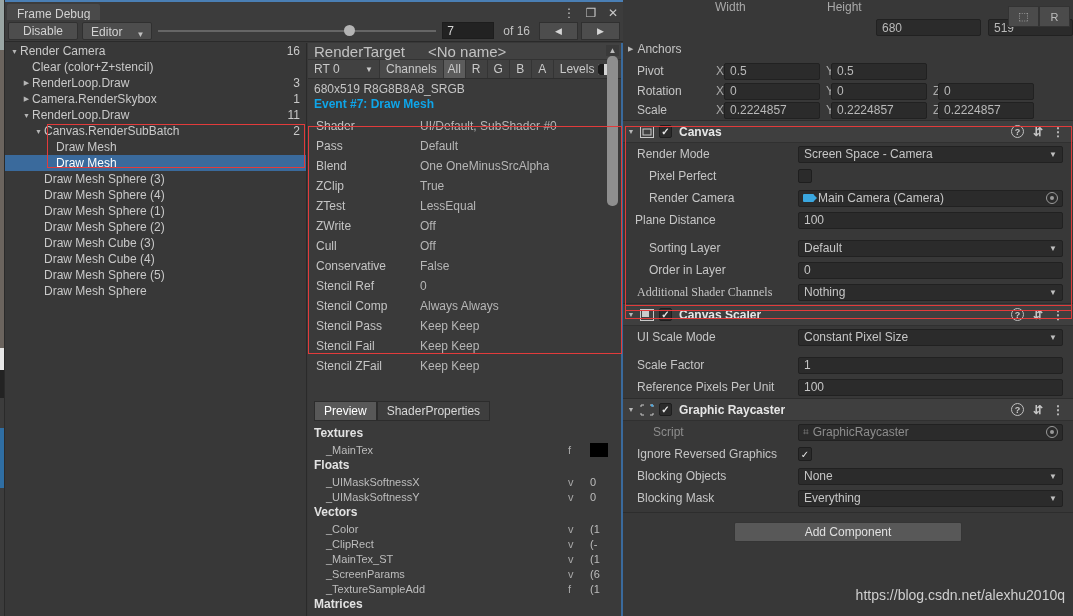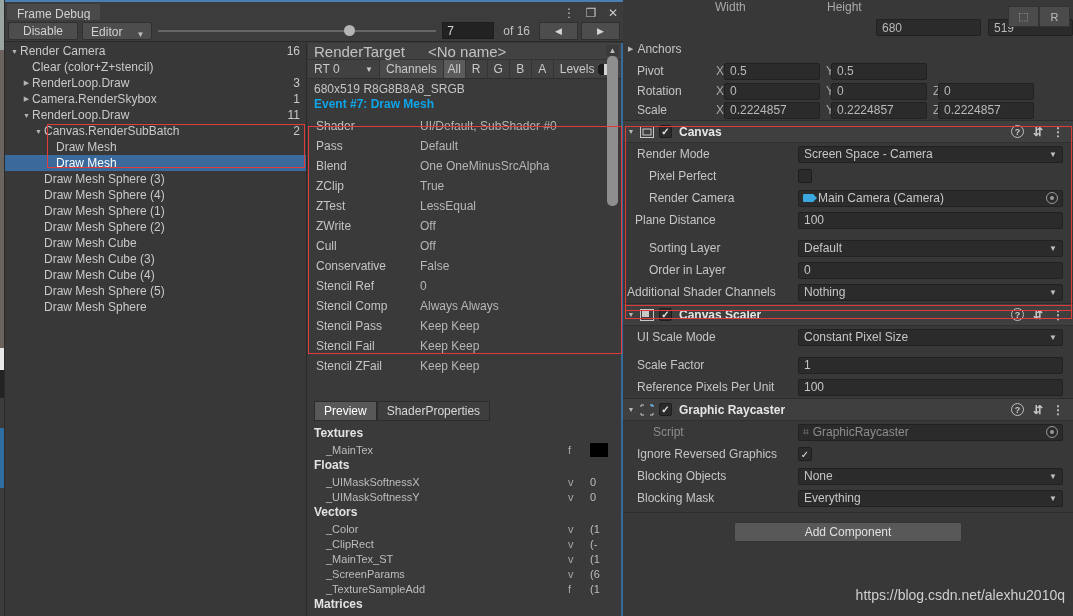--- a/index.html
+++ b/index.html
@@ -246,25 +246,20 @@
           <div class="tr-label">Draw Mesh Sphere (1)</div>
           <div class="tr-count"></div>
         </div>
         <div class="tr-row">
           <div class="tr-tw" style="margin-left: 28px;"></div>
           <div class="tr-label">Draw Mesh Sphere (2)</div>
           <div class="tr-count"></div>
         </div>
         <div class="tr-row">
           <div class="tr-tw" style="margin-left: 28px;"></div>
-          <div class="tr-label">Draw Mesh Cube</div>
-          <div class="tr-count"></div>
-        </div>
-        <div class="tr-row">
-          <div class="tr-tw" style="margin-left: 28px;"></div>
           <div class="tr-label">Draw Mesh Cube (3)</div>
           <div class="tr-count"></div>
         </div>
         <div class="tr-row">
           <div class="tr-tw" style="margin-left: 28px;"></div>
           <div class="tr-label">Draw Mesh Cube (4)</div>
           <div class="tr-count"></div>
         </div>
         <div class="tr-row">
           <div class="tr-tw" style="margin-left: 28px;"></div>
@@ -524,21 +519,21 @@
             <div class="dropdown">
               <span>Default</span>
               <span class="car">▼</span>
             </div>
           </div>
           <div class="ins-row">
             <div class="ins-lbl" style="width: 175px; padding-left: 26px;">Order in Layer</div>
             <div class="textfld">0</div>
           </div>
           <div class="ins-row">
-            <div class="ins-lbl" style="width: 175px; padding-left: 4px;">Additional Shader Channels</div>
+            <div class="ins-lbl" style="width: 175px; padding-left: 14px; font-family: Liberation Serif, serif;">Additional Shader Channels</div>
             <div class="dropdown">
               <span>Nothing</span>
               <span class="car">▼</span>
             </div>
           </div>
         </div>
         <div class="comp">
           <div class="comp-head">
             <div class="ch-tw">▼</div>
             <div class="ch-icon">

